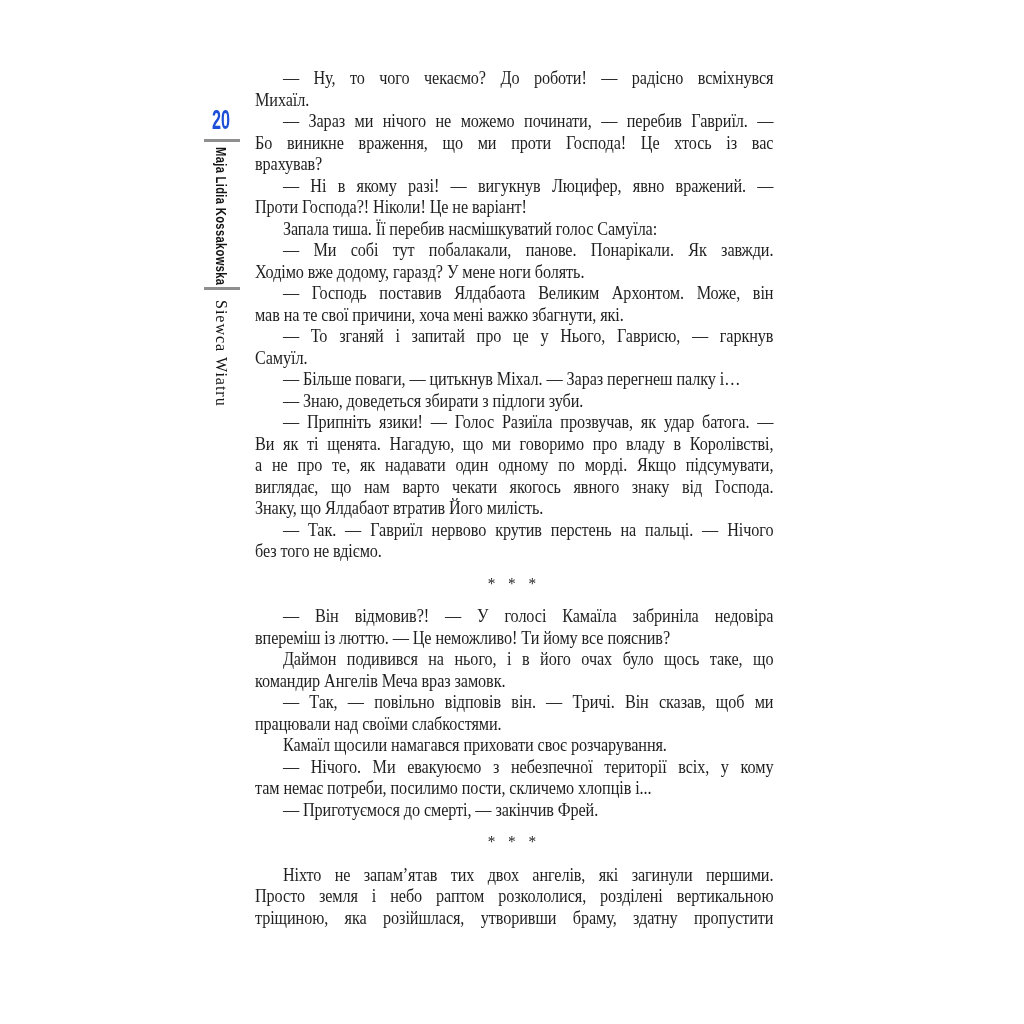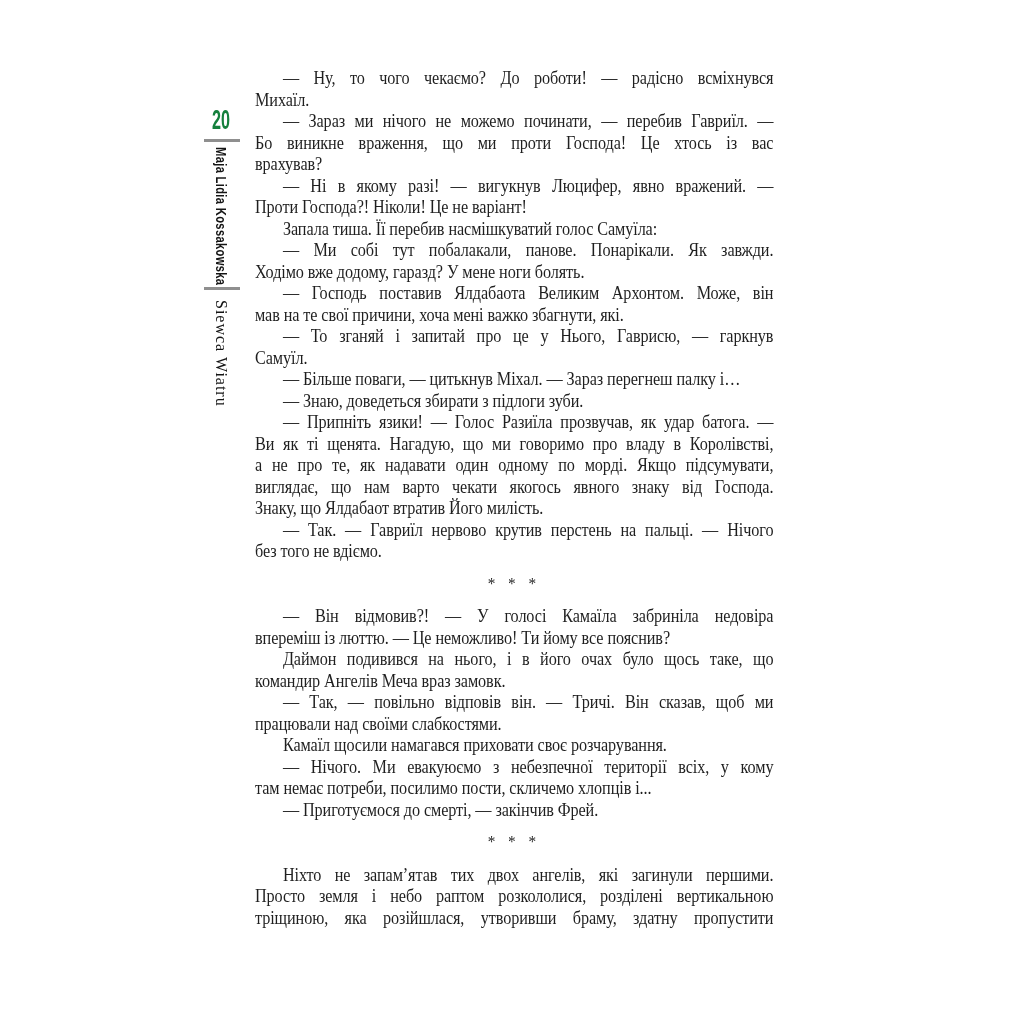--- a/index.html
+++ b/index.html
@@ -21,21 +21,21 @@
   .pagenum {
     position: absolute;
     left: 200px;
     top: 107px;
     width: 42px;
     text-align: center;
     font-family: "Liberation Sans", sans-serif;
     font-weight: bold;
     font-size: 27px;
     line-height: 27px;
-    color: #15803d;
+    color: #1d4ed8;
   }
   .pagenum span {
     display: inline-block;
     transform: scaleX(0.6);
     transform-origin: center top;
   }
   .rule {
     position: absolute;
     left: 204px;
     width: 36px;

